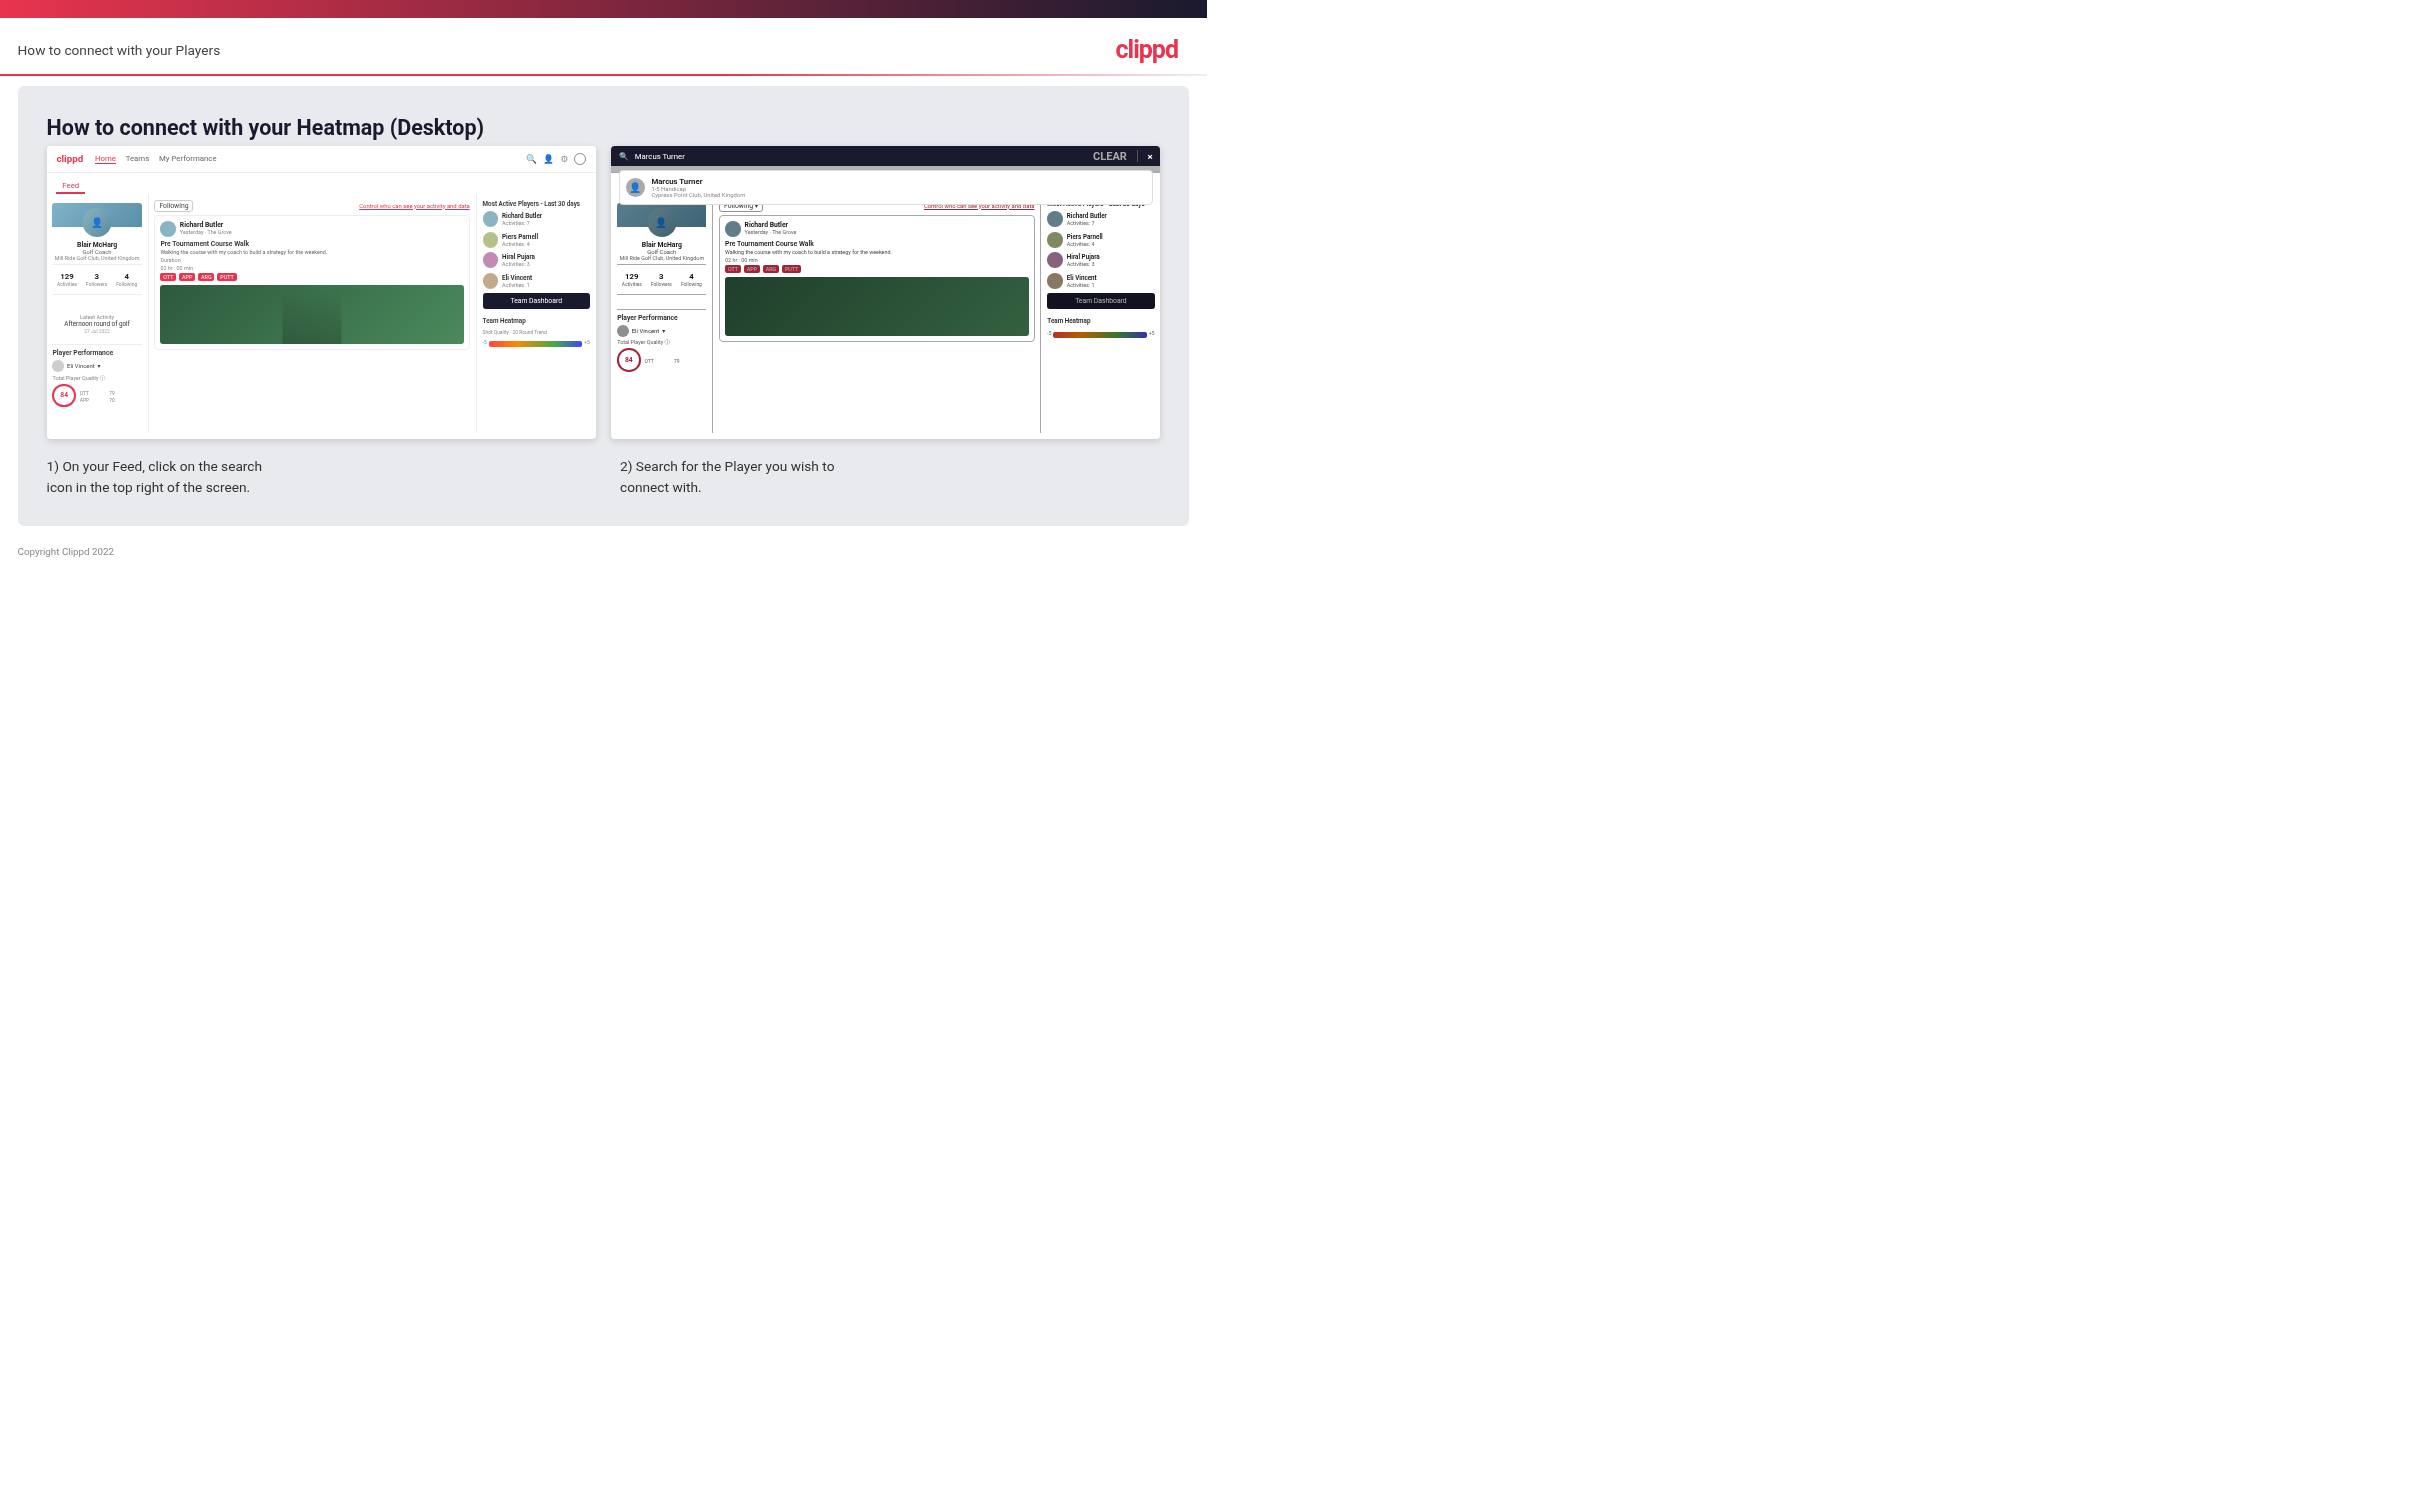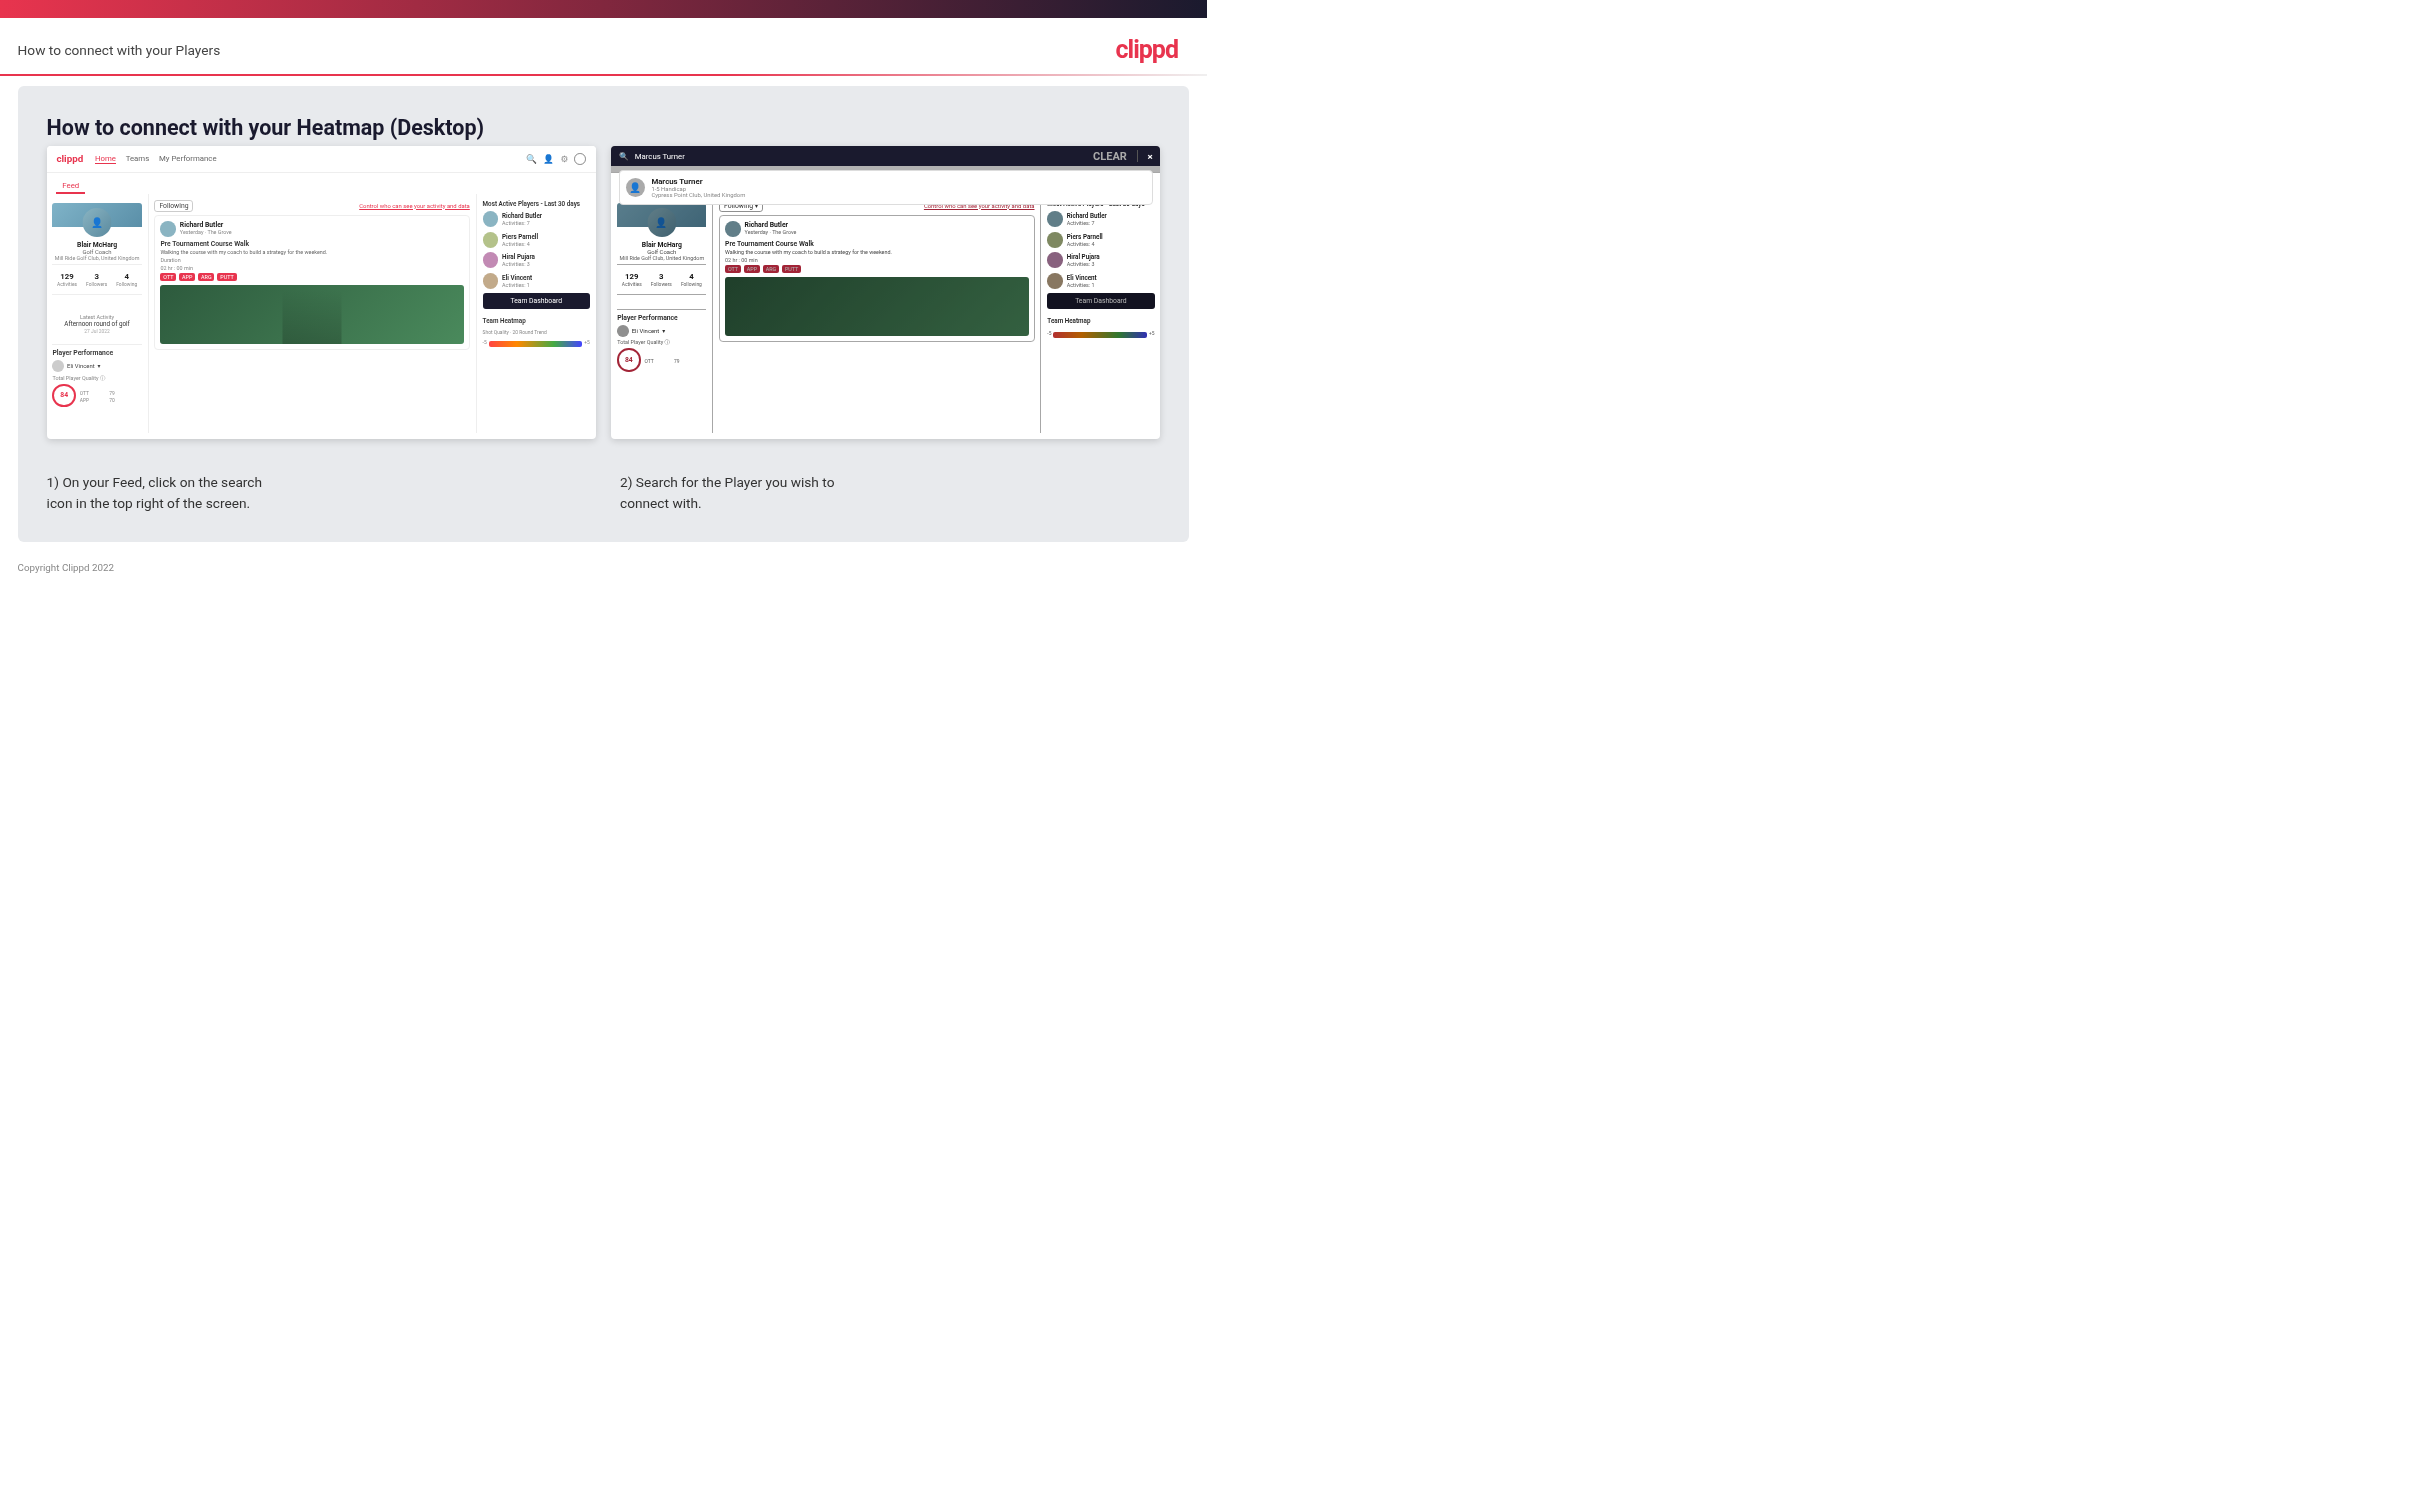--- a/index.html
+++ b/index.html
@@ -861,21 +861,21 @@
           <div>
             <div class="search-result-name">Marcus Turner</div>
             <div class="search-result-sub">1-5 Handicap</div>
             <div class="search-result-sub">Cypress Point Club, United Kingdom</div>
           </div>
         </div>
       </div>
     </div>
   </div>
 
-  <div style="display:flex;gap:33px;margin-top:16px;">
+  <div style="display:flex;gap:33px;margin-top:0;">
     <div style="flex:1;">
       <div class="step-label">
         <span>1) On your Feed, click on the search<br>icon in the top right of the screen.</span>
       </div>
     </div>
     <div style="flex:1;">
       <div class="step-label">
         <span>2) Search for the Player you wish to<br>connect with.</span>
       </div>
     </div>

